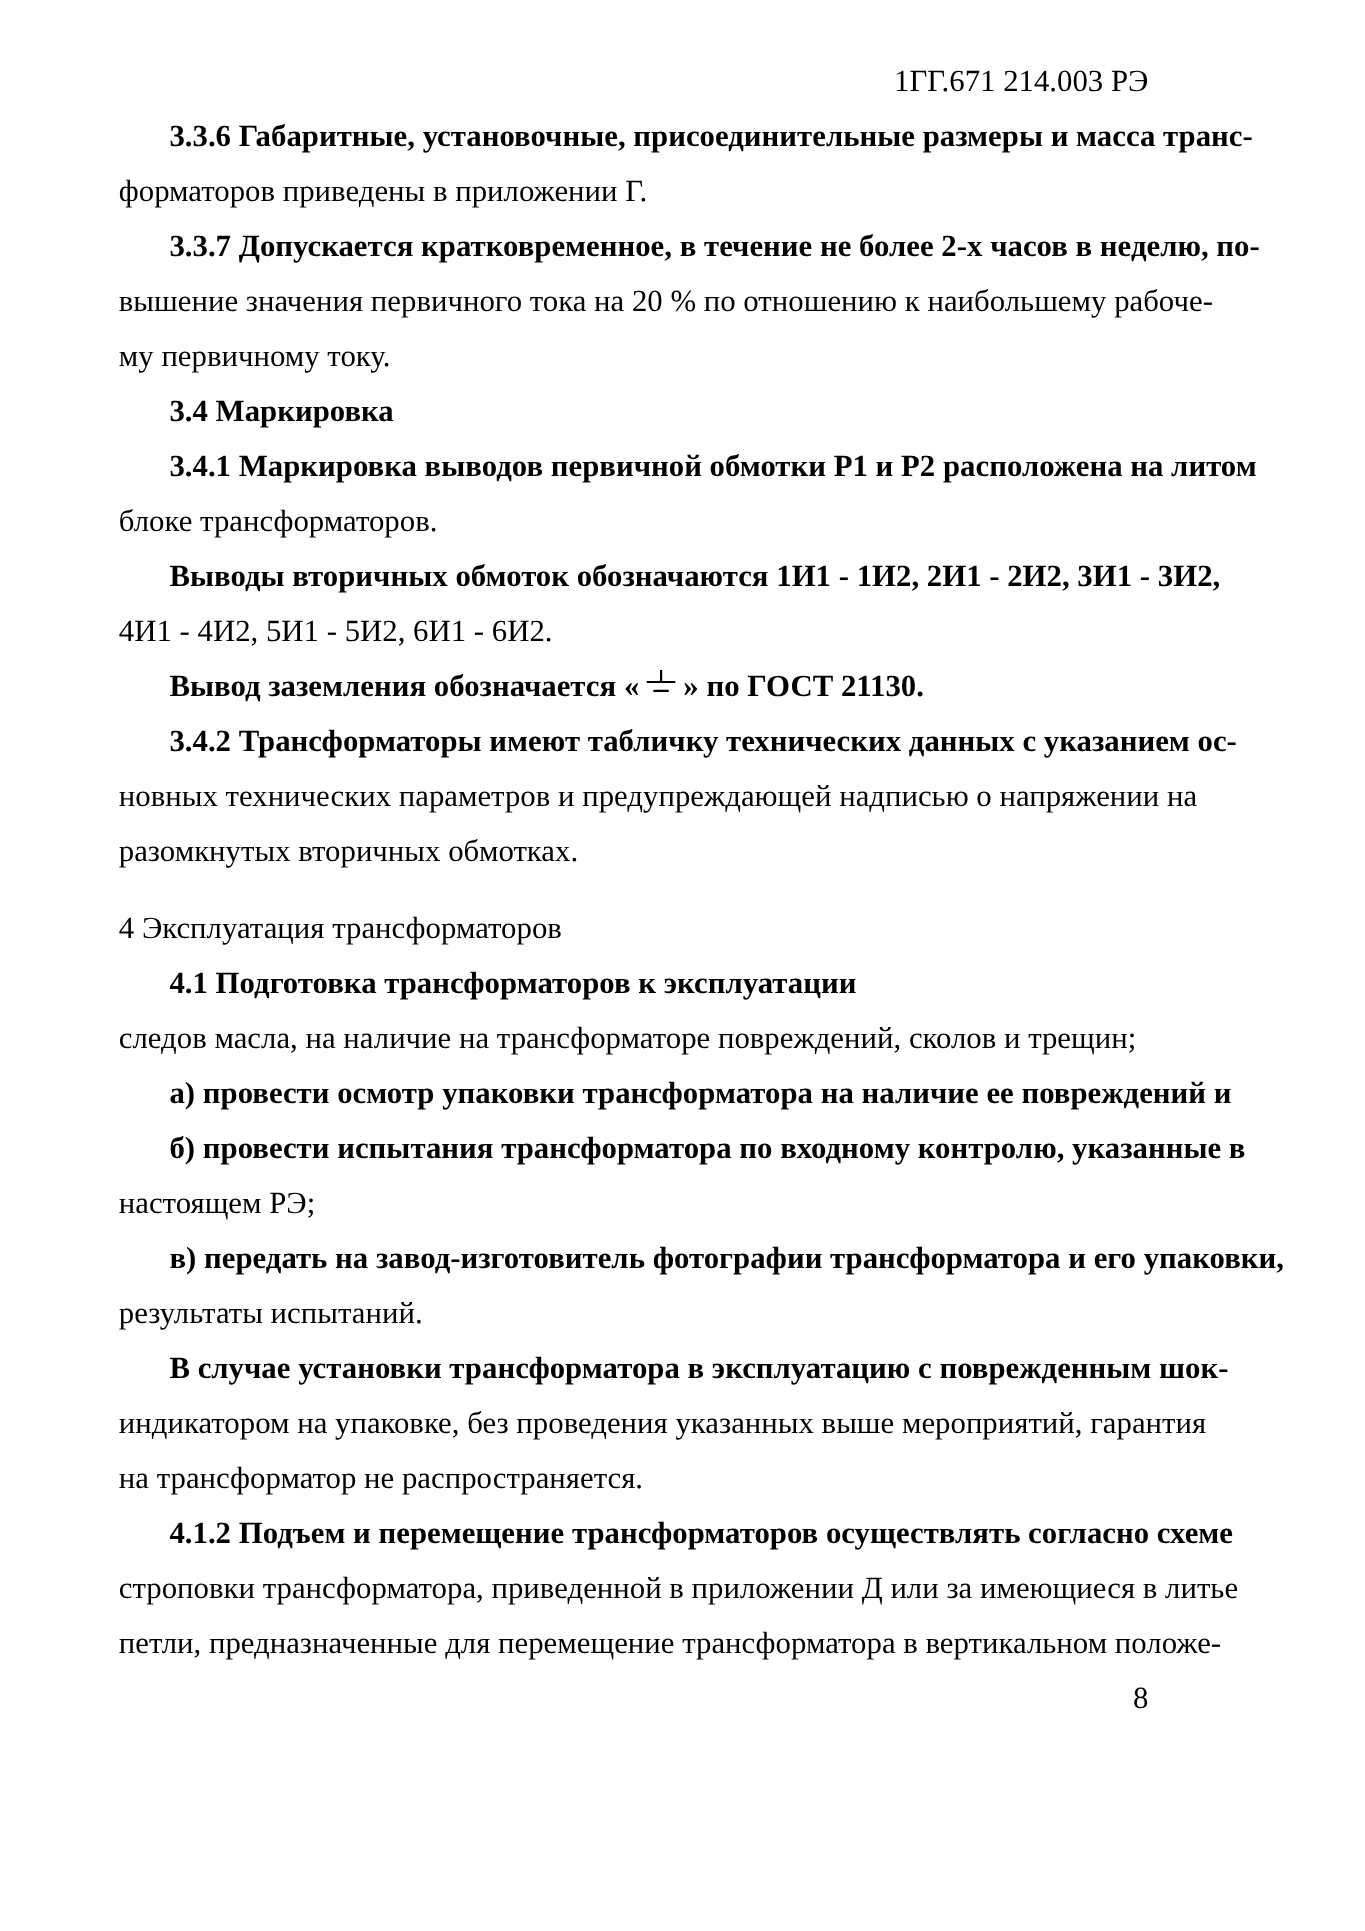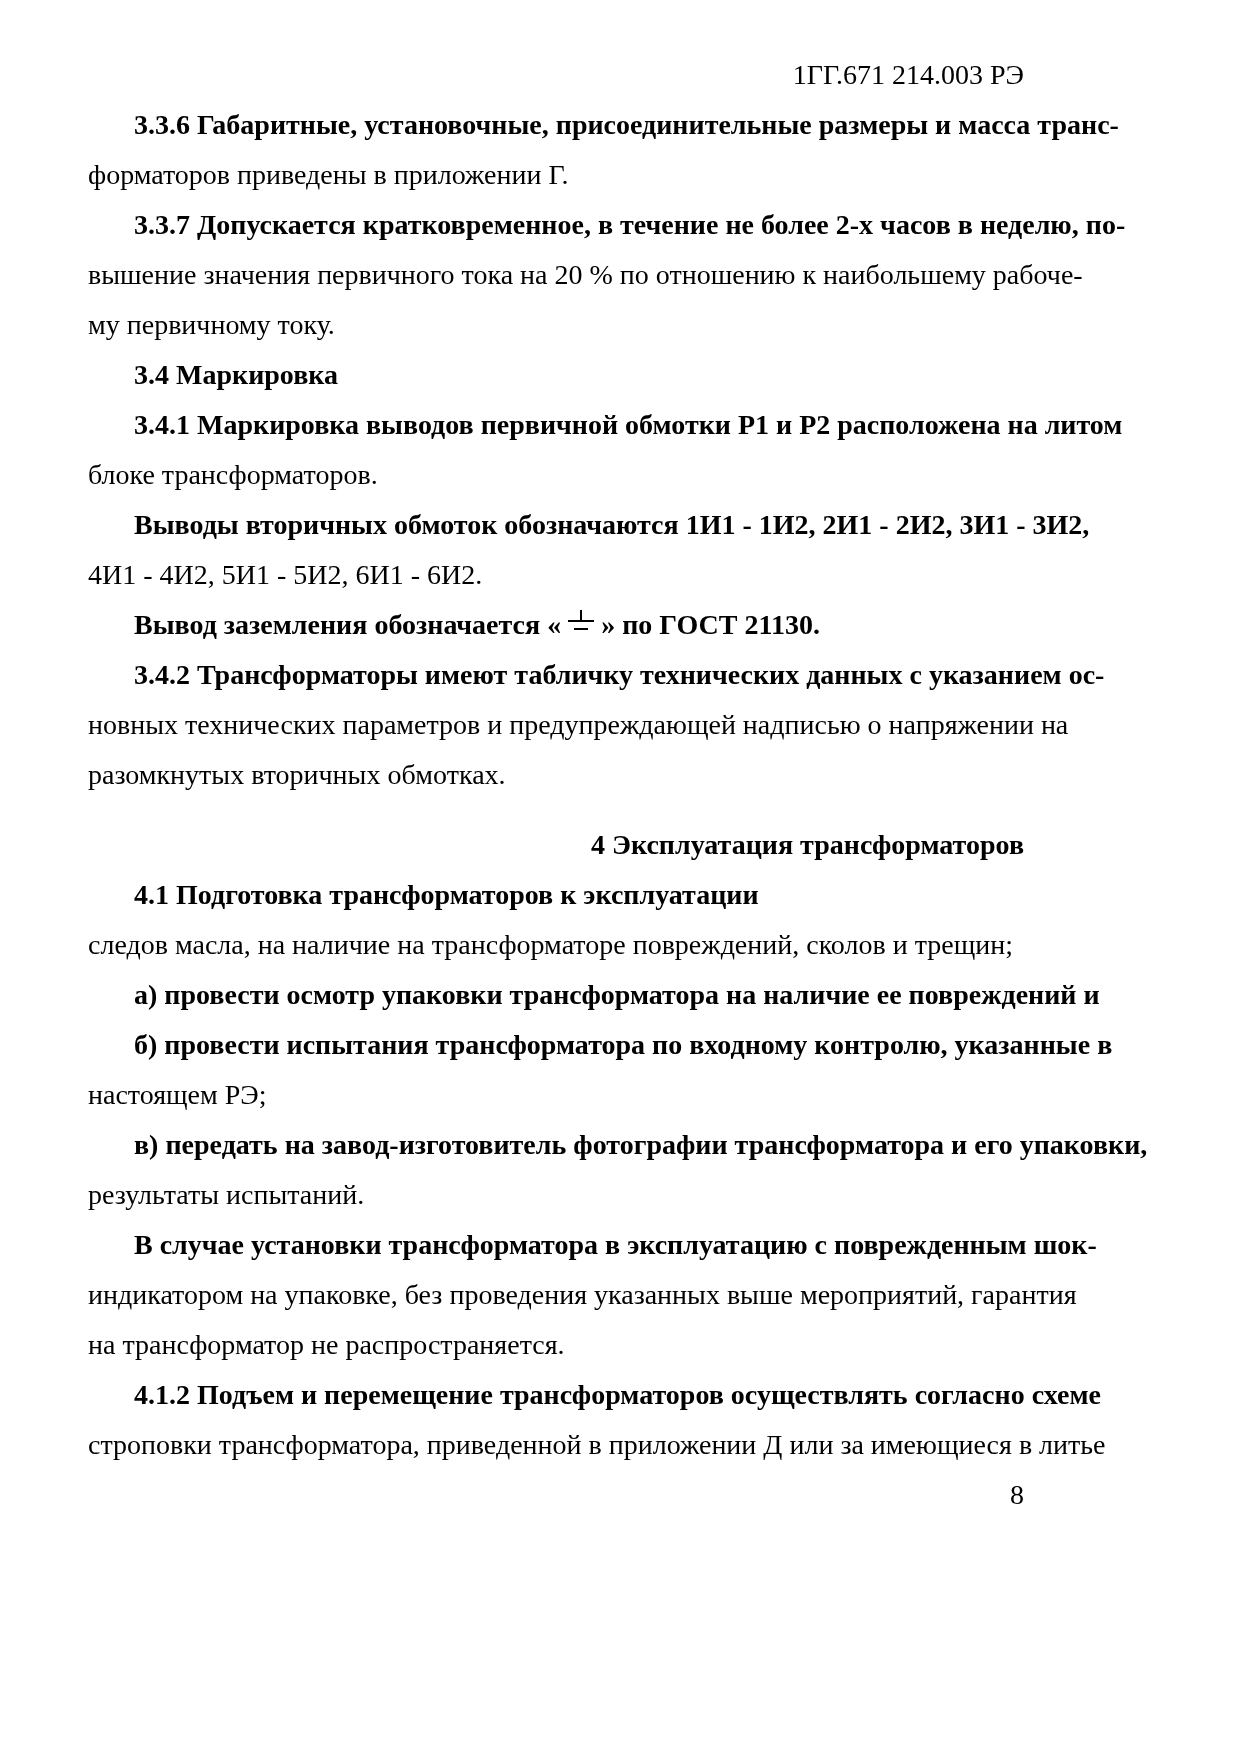--- a/index.html
+++ b/index.html
@@ -9,36 +9,37 @@
     font-family: "Liberation Serif", "DejaVu Serif", serif;
     color: #000000;
     overflow: hidden;
   }
   .page {
     box-sizing: border-box;
     width: 1082px; height: 1755px;
     padding: 50px 58px 0 88px;
     font-size: 28px;
     line-height: 50px;
+    margin-left: 20px;
   }
   .header-line {
     text-align: right;
     white-space: nowrap;
   }
   .line { min-height: 50px; }
   
   .jl {
     text-align: justify;
     text-align-last: justify;
     white-space: nowrap;
   }
   .indent { text-indent: 46px; font-weight: bold; }
   .heading {
-    font-weight: bold;
-    text-align: right;
+    font-weight: normal;
+    text-align: left;
     margin-top: 20px;
   }
   .pagenum { text-align: right; }
   .ground-sym {
     display: inline-block;
     vertical-align: -3px;
     margin: 0 5px;
   }
 </style>
 </head>
@@ -95,17 +96,18 @@
         <div class="line">результаты испытаний.</div>
       </div>
       <div>
         <div class="line jl indent">В случае установки трансформатора в эксплуатацию с поврежденным шок-</div>
         <div class="line jl">индикатором на упаковке, без проведения указанных выше мероприятий, гарантия</div>
         <div class="line">на трансформатор не распространяется.</div>
       </div>
       <div>
         <div class="line jl indent">4.1.2 Подъем и перемещение трансформаторов осуществлять согласно схеме</div>
         <div class="line jl">строповки трансформатора, приведенной в приложении Д или за имеющиеся в литье</div>
+        <div class="line jl">петли, предназначенные для перемещение трансформатора в вертикальном положе-</div>
       </div>
     </div>
 
   <div class="pagenum">8</div>
 </div>
 
 </body></html>

